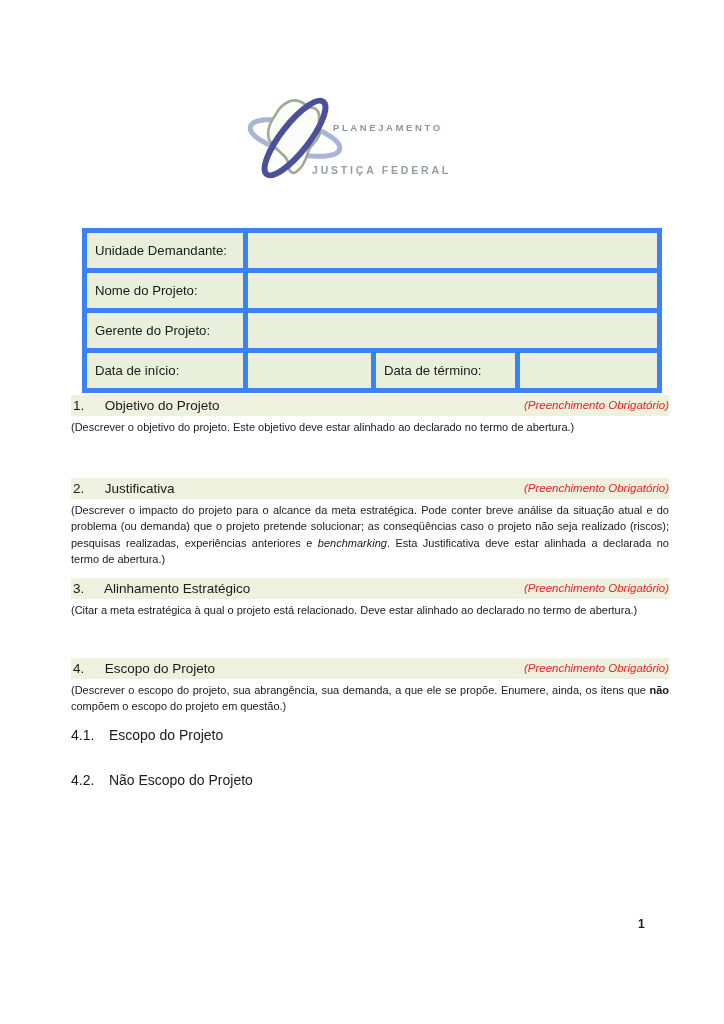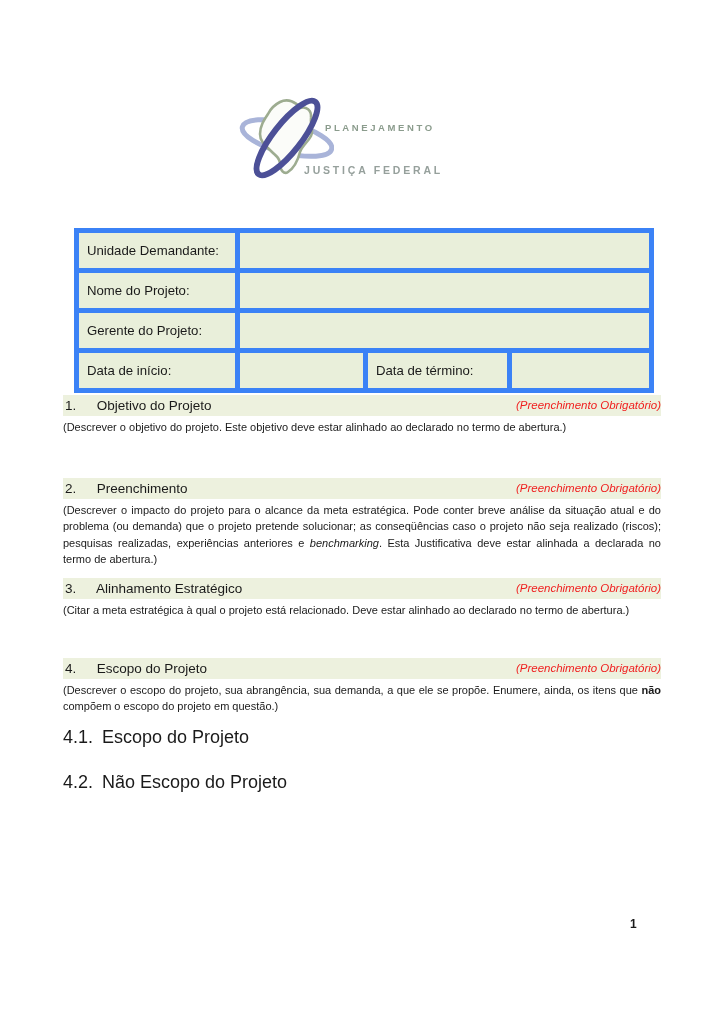--- a/index.html
+++ b/index.html
@@ -1,18 +1,18 @@
 <!DOCTYPE html>
 <html><head>
 <meta charset="utf-8">
 <style>
   html,body { margin:0; padding:0; background:#ffffff; }
   #page {
     position:relative; width:668px; height:1024px; background:#ffffff;
-    font-family:"Liberation Sans", sans-serif; color:#1a1a1a; overflow:hidden;
+    font-family:"Liberation Sans", sans-serif; color:#1a1a1a; overflow:hidden;margin-left:8px;
   }
 
   
   .logo { position:absolute; left:238px; top:90px; width:212px; height:102px; }
   .logo-svg { position:absolute; left:0; top:2px; }
   .logo-top { position:absolute; left:87px; top:32px; font-size:9.5px; font-weight:bold;
               letter-spacing:2.6px; color:#8b9c8d; white-space:nowrap; }
   .logo-main { position:absolute; left:62px; top:40px; font-size:28px; color:#161616;
                letter-spacing:0.5px; white-space:nowrap; }
   .logo-bottom { position:absolute; left:66px; top:74px; font-size:10.5px; font-weight:bold;
@@ -35,21 +35,21 @@
              font-size:13.5px; line-height:21px; white-space:nowrap; }
   .sec-num { display:inline-block; width:28px; padding-left:2px; }
   .sec-req { float:right; color:#f01e1e; font-style:italic; font-size:11.5px;
              padding-right:0; }
   .sec-body { position:absolute; left:63px; width:598px; font-size:11px;
               line-height:16.4px; text-align:justify; }
   .it { font-style:italic; }
   .bd { font-weight:bold; }
 
   
-  .subhead { position:absolute; left:63px; font-size:18px; white-space:nowrap; }
+  .subhead { position:absolute; left:63px; font-size:14px; white-space:nowrap; }
   .subhead-num { display:inline-block; width:34px; }
 
   .page-num { position:absolute; left:630px; top:917px; font-size:12px; font-weight:bold; }
 </style>
 </head>
 <body>
 
 <div id="page">
 
   <div class="logo">
@@ -98,21 +98,21 @@
   <div class="sec-bar" style="top:395px">
     <span class="sec-req">(Preenchimento Obrigatório)</span>
     <span class="sec-num">1.</span>
     <span>Objetivo do Projeto</span>
   </div>
   <div class="sec-body" style="top:419px">(Descrever o objetivo do projeto. Este objetivo deve estar alinhado ao declarado no termo de abertura.)</div>
 
   <div class="sec-bar" style="top:478px">
     <span class="sec-req">(Preenchimento Obrigatório)</span>
     <span class="sec-num">2.</span>
-    <span>Preenchimento</span>
+    <span>Justificativa</span>
   </div>
   <div class="sec-body" style="top:502px"><span>(Descrever o impacto do projeto para o alcance da meta estratégica. Pode conter breve análise da situação atual e do problema (ou demanda) que o projeto pretende solucionar; as conseqüências caso o projeto não seja realizado (riscos); pesquisas realizadas, experiências anteriores e </span><span class="it">benchmarking</span><span>. Esta Justificativa deve estar alinhada a declarada no termo de abertura.)</span></div>
 
   <div class="sec-bar" style="top:578px">
     <span class="sec-req">(Preenchimento Obrigatório)</span>
     <span class="sec-num">3.</span>
     <span>Alinhamento Estratégico</span>
   </div>
   <div class="sec-body" style="top:602px">(Citar a meta estratégica à qual o projeto está relacionado. Deve estar alinhado ao declarado no termo de abertura.)</div>
 

